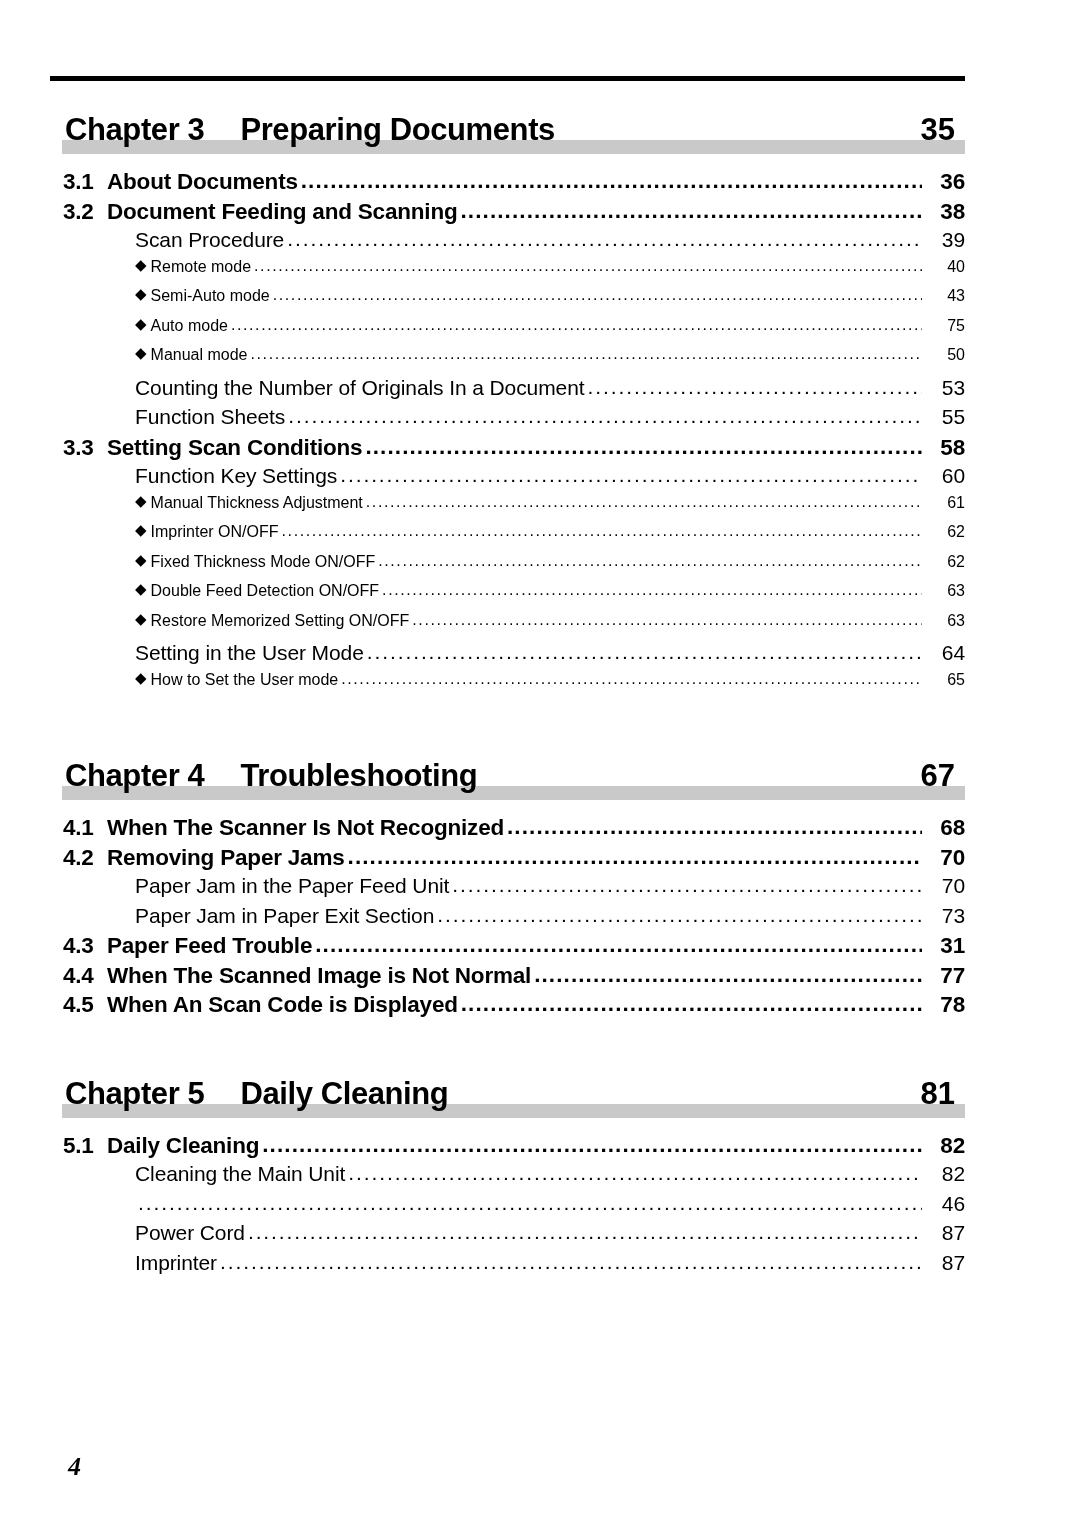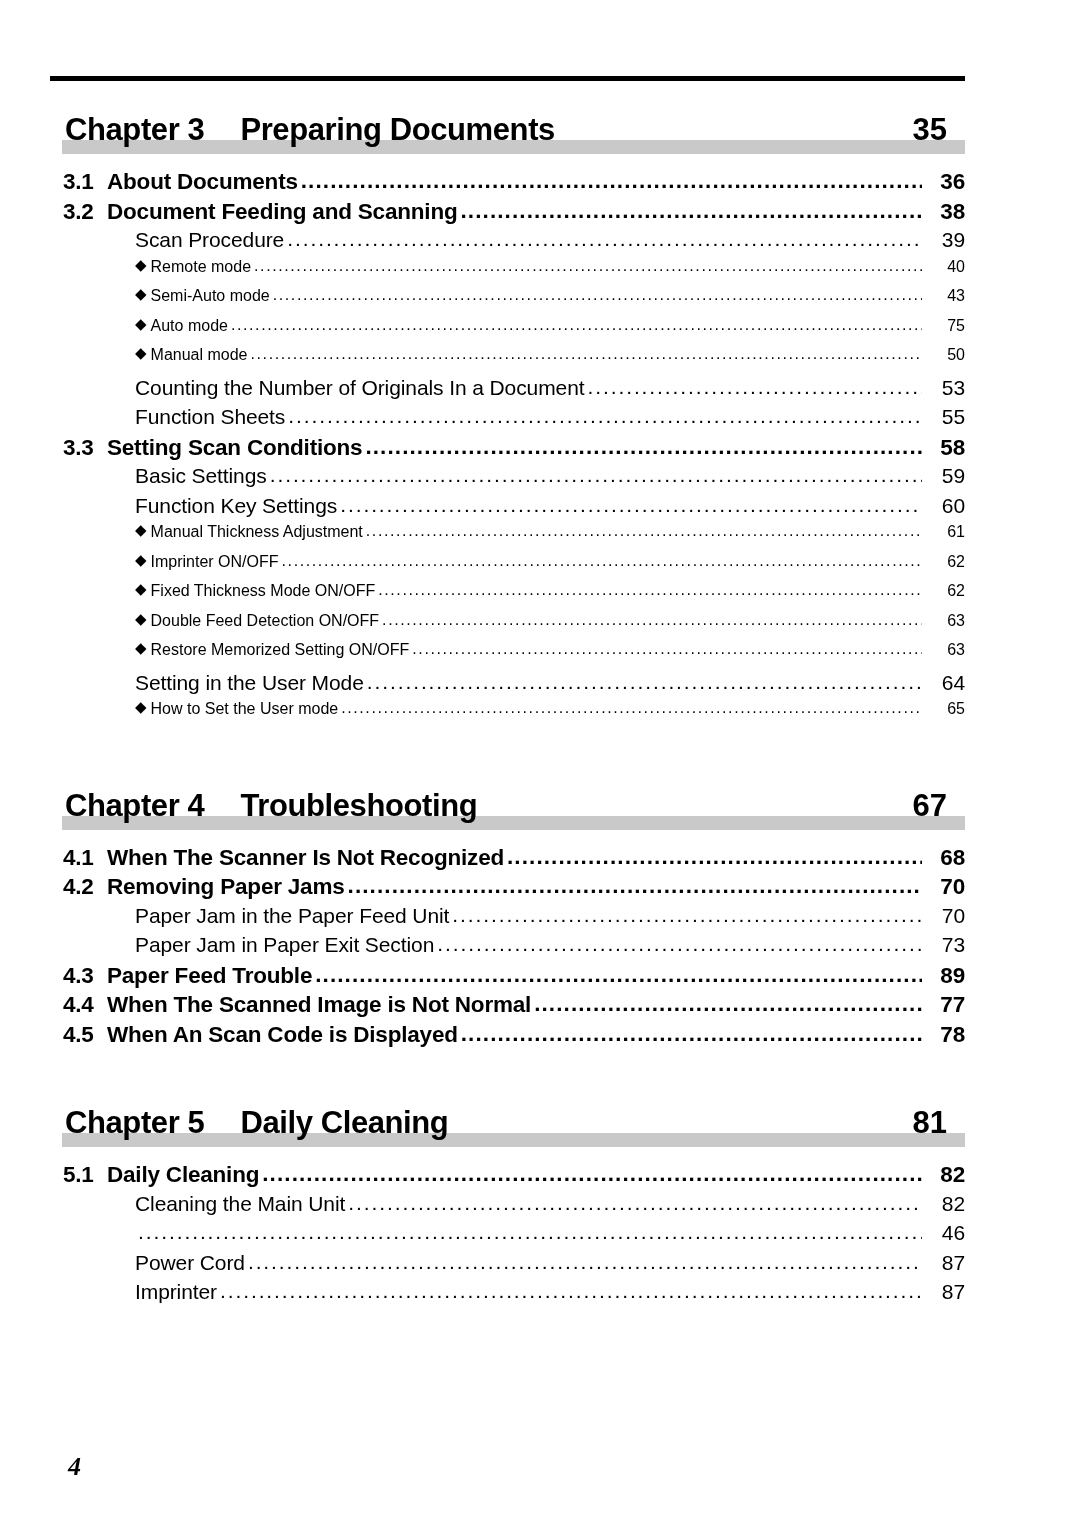--- a/index.html
+++ b/index.html
@@ -45,21 +45,21 @@
     position: absolute;
     left: 12px;
     right: 0px;
     bottom: 2px;
     height: 14px;
     background: #c9c9c9;
   }
   .chapter .ch-row {
     position: absolute;
     left: 0;
-    right: 16px;
+    right: 8px;
     bottom: 8px;
     display: flex;
     align-items: center;
     white-space: nowrap;
   }
   .chapter .ch-word {
     font-size: 31px;
     font-weight: bold;
     letter-spacing: -0.4px;
     position: relative;
@@ -248,26 +248,20 @@
         <span class="pg">55</span>
       </div>
       <div class="entry section">
         <span class="num">3.3</span>
         <span class="label">Setting Scan Conditions</span>
         <span class="dots"></span>
         <span class="pg">58</span>
       </div>
       <div class="entry sub">
         <span class="num"></span>
-        <span class="label">Basic Settings</span>
-        <span class="dots"></span>
-        <span class="pg">59</span>
-      </div>
-      <div class="entry sub">
-        <span class="num"></span>
         <span class="label">Function Key Settings</span>
         <span class="dots"></span>
         <span class="pg">60</span>
       </div>
       <div class="entry bullet">
         <span class="num"></span>
         <span class="diamond">◆</span>
         <span class="label">Manual Thickness Adjustment</span>
         <span class="dots"></span>
         <span class="pg">61</span>
@@ -344,21 +338,21 @@
       <div class="entry sub">
         <span class="num"></span>
         <span class="label">Paper Jam in Paper Exit Section</span>
         <span class="dots"></span>
         <span class="pg">73</span>
       </div>
       <div class="entry section">
         <span class="num">4.3</span>
         <span class="label">Paper Feed Trouble</span>
         <span class="dots"></span>
-        <span class="pg">89</span>
+        <span class="pg">31</span>
       </div>
       <div class="entry section">
         <span class="num">4.4</span>
         <span class="label">When The Scanned Image is Not Normal</span>
         <span class="dots"></span>
         <span class="pg">77</span>
       </div>
       <div class="entry section">
         <span class="num">4.5</span>
         <span class="label">When An Scan Code is Displayed</span>

